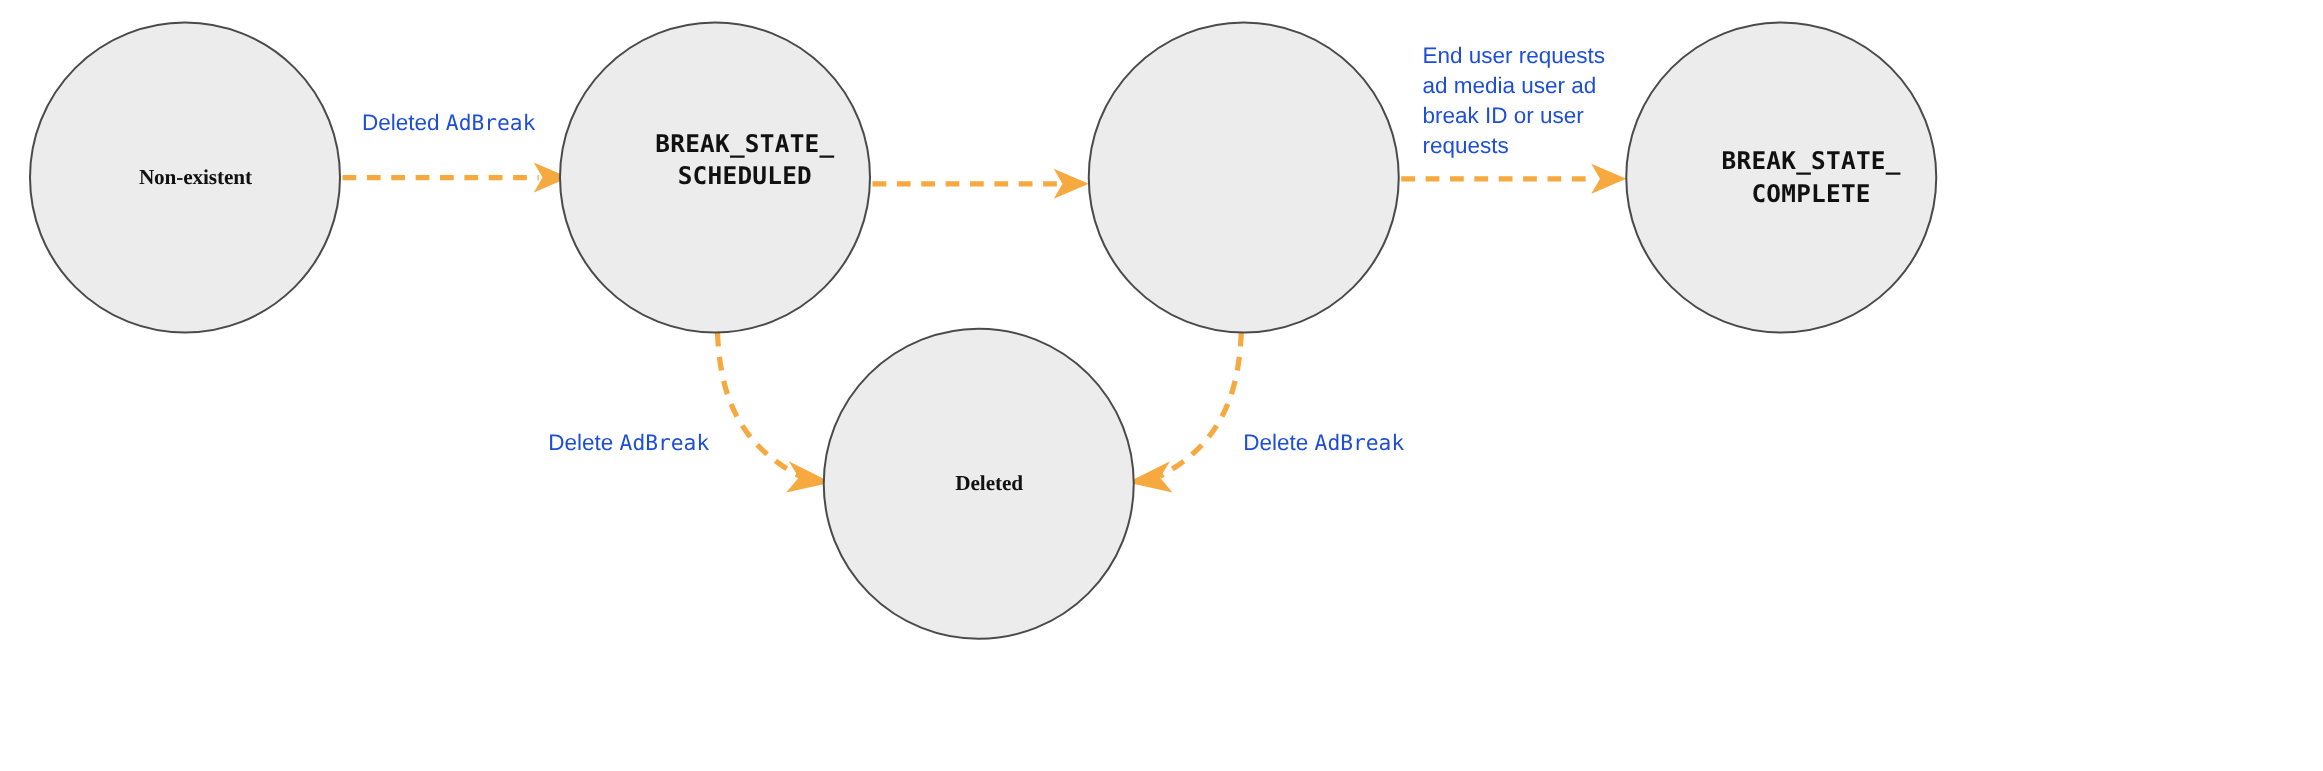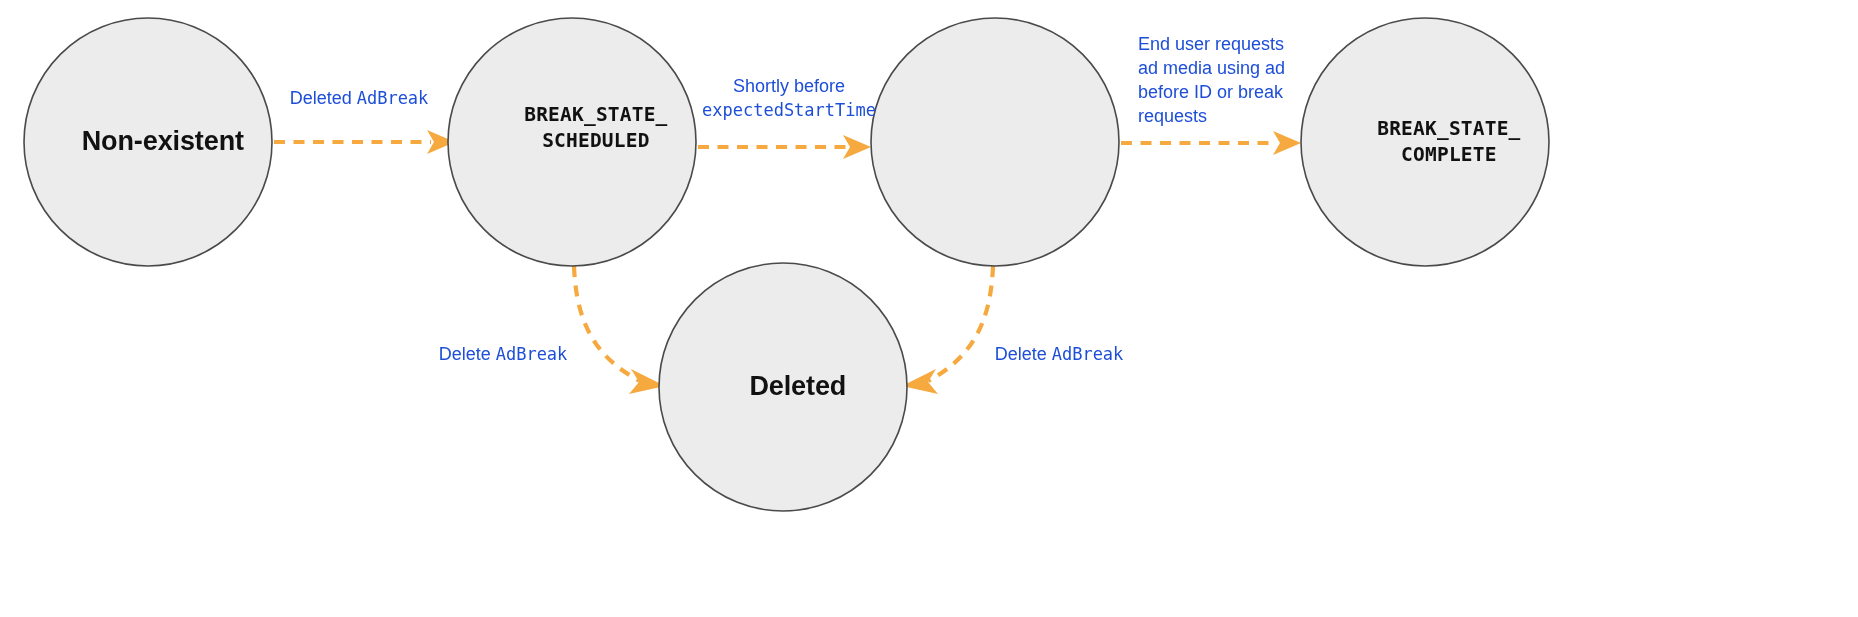--- a/index.html
+++ b/index.html
@@ -47,22 +47,22 @@
     position: absolute;
     text-align: center;
     color: #111111;
     font-weight: bold;
     line-height: 1.30;
     white-space: pre;
     transform: translate(-50%, -50%);
     pointer-events: none;
   }
   .node-label.sans {
-    font-family: Liberation Sans, sans-serif;
-    font-size: 27px;
+    font-family: Liberation Serif, serif;
+    font-size: 17px;
     letter-spacing: -0.1px;
   }
   .node-label.mono {
     font-family: "DejaVu Sans Mono", monospace;
     font-size: 19.5px;
     letter-spacing: 0.2px;
   }
   .edge-label {
     position: absolute;
     color: #1d4ed8;
@@ -150,26 +150,25 @@
     <span class="line">BREAK_STATE_</span>
     <span class="line">COMPLETE</span>
   </div>
 
   <div class="node-label sans" style="left:783px; top:387px;">
     <span class="line">Deleted</span>
   </div>
 
   <div class="edge-label center" style="left:359px; top:87px;"><span class="line"><span class="sans-run">Deleted </span><span class="mono-run">AdBreak</span></span></div>
 
-  <div class="edge-label center" style="left:789px; top:75px;"><span class="line"><span class="sans-run">Shortly before</span></span><span class="line"><span class="mono-run">expectedStartTime</span></span></div>
 
   <div class="edge-label left" style="left:1138px; top:33px; width:190px;">
       <span class="line"><span class="sans-run">End user requests</span></span>
-      <span class="line"><span class="sans-run">ad media using ad</span></span>
-      <span class="line"><span class="sans-run">before ID or break</span></span>
+      <span class="line"><span class="sans-run">ad media user ad</span></span>
+      <span class="line"><span class="sans-run">break ID or user</span></span>
       <span class="line"><span class="sans-run">requests</span></span>
     </div>
 
   <div class="edge-label center" style="left:503px; top:343px;"><span class="line"><span class="sans-run">Delete </span><span class="mono-run">AdBreak</span></span></div>
 
   <div class="edge-label center" style="left:1059px; top:343px;"><span class="line"><span class="sans-run">Delete </span><span class="mono-run">AdBreak</span></span></div>
 
 </div>
 
 </body></html>

